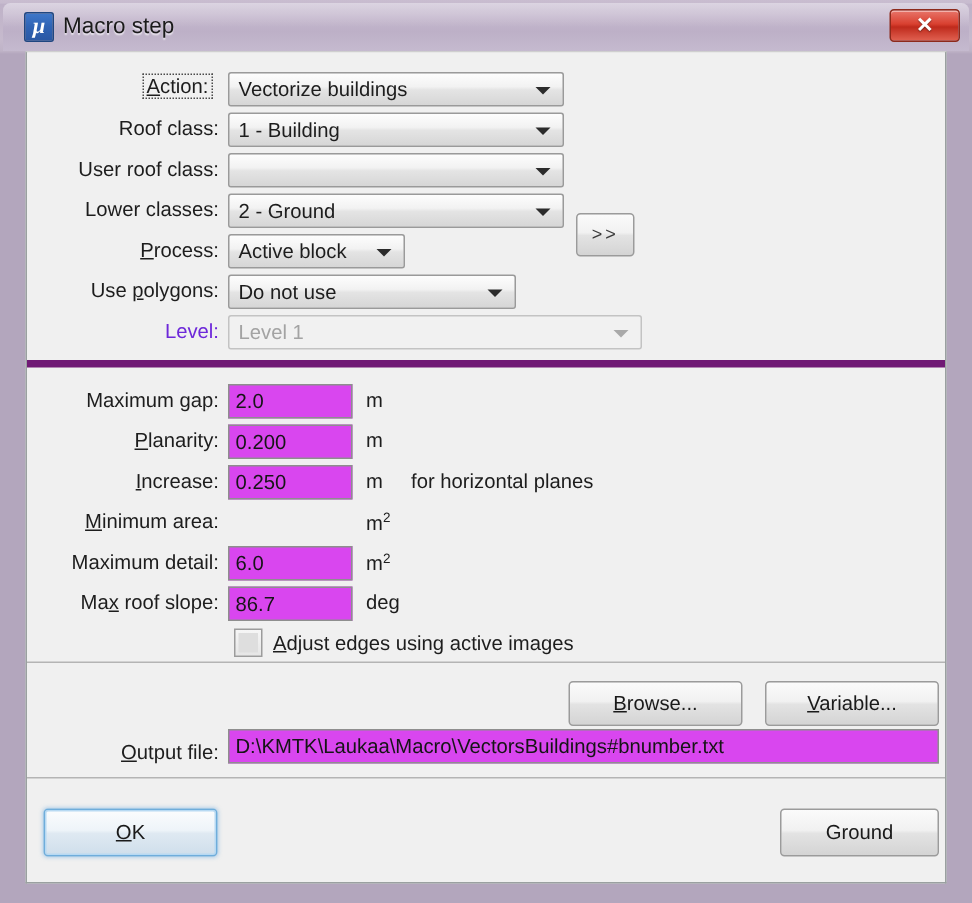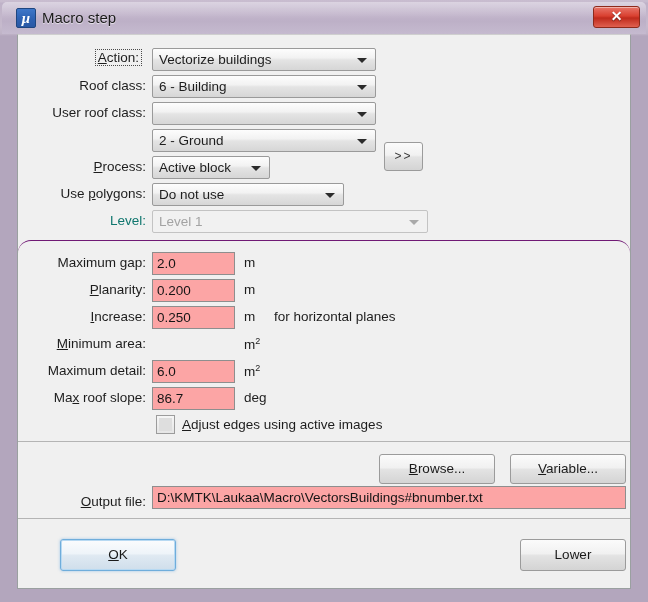--- a/index.html
+++ b/index.html
@@ -84,32 +84,32 @@
   
   #client {
     position: absolute; left: 17px; top: 34px; width: 614px; height: 555px;
     background: #f0f0f0;
     border: 1px solid #9aa0a0;
     border-top: 1px solid #cfcfcf;
   }
 
   .panel { position: absolute; left: 0; width: 612px; background: #f0f0f0; }
   #panel-top    { top: 0px;   height: 204px; }
-  #panel-mid    { top: 205px; height: 200px; border-top: 1px solid #701a75; border-radius: 13px; }
+  #panel-mid    { top: 205px; height: 200px; border-top: 5px solid #701a75; }
   #panel-out    { top: 406px; height: 76px;  border-top: 1px solid #b4b4b4; }
   #panel-btns   { top: 483px; height: 70px;  border-top: 1px solid #b4b4b4; }
 
   
   .row { position: absolute; left: 0; width: 612px; height: 24px; }
   .lbl {
     position: absolute; right: 0; top: 3px;
     font-size: 13.5px; color: #1d1d1d; white-space: nowrap;
     text-align: right;
   }
-  .lbl.dis { color: #0f766e; }
+  .lbl.dis { color: #6d28d9; }
   .lbl-box { position: absolute; left: 0; width: 128px; top: 0; height: 22px; }
   .lbl-focus {
     border: 1px dotted #4a4a4a; padding: 0 2px;
   }
   u { text-decoration: underline; }
 
   
   .combo {
     position: absolute; height: 23px;
     background: linear-gradient(180deg,#fdfdfd 0%, #f2f2f2 42%, #e4e4e4 52%, #d6d6d6 100%);
@@ -130,21 +130,21 @@
   }
   .combo.disabled {
     background: #f1f1f1; border: 1px solid #c3c3c3; cursor: default;
   }
   .combo.disabled .ctext { color: #a3a3a3; }
   .combo.disabled .arr { border-top-color: #a9a9a9; }
 
   
   .tinput {
     position: absolute; height: 23px;
-    background: #fca5a5;
+    background: #d946ef;
     border: 1px solid #8e8e8e;
     font-size: 13.5px; color: #151515;
     padding: 0 4px; line-height: 21px;
     white-space: nowrap; overflow: hidden;
   }
   .unit {
     position: absolute; top: 3px;
     font-size: 13.5px; color: #1d1d1d; white-space: nowrap;
   }
   .unit sup { font-size: 9px; vertical-align: 5px; }
@@ -159,21 +159,20 @@
     border: 1px solid #9b9b9b;
     border-radius: 3px;
     font-size: 13.5px; color: #1a1a1a;
     text-align: center; cursor: pointer;
   }
   .btn.small-arrows { font-size: 12px; letter-spacing: 2px; color:#3a3a3a; }
   .btn.default {
     border: 1px solid #6faddb;
     box-shadow: 0 0 0 1px #b7d9f2 inset, 0 0 3px rgba(90,160,220,.55);
     background: linear-gradient(180deg,#fbfcfd 0%, #eef4f9 45%, #dfe9f2 52%, #cfdeeb 100%);
-    margin-left: 31px;
   }
 
   
   .cbox {
     position: absolute; width: 19px; height: 19px;
     background: linear-gradient(180deg,#f6f6f6,#e6e6e6);
     border: 1px solid #9c9c9c;
     cursor: pointer;
   }
   .cbox .inner {
@@ -221,36 +220,39 @@
           <div class="ctext">Vectorize buildings</div>
           <div class="arr"></div>
         </div>
       </div>
 
       <div class="row" style="top:40px">
         <div class="lbl-box">
           <div class="lbl">Roof class:</div>
         </div>
         <div class="combo" style="left:134px;width:224px">
-          <div class="ctext">6 - Building</div>
+          <div class="ctext">1 - Building</div>
           <div class="arr"></div>
         </div>
       </div>
 
       <div class="row" style="top:67px">
         <div class="lbl-box">
           <div class="lbl">User roof class:</div>
         </div>
         <div class="combo" style="left:134px;width:224px">
           <div class="ctext"></div>
           <div class="arr"></div>
         </div>
       </div>
 
       <div class="row" style="top:94px">
+        <div class="lbl-box">
+          <div class="lbl">Lower classes:</div>
+        </div>
         <div class="combo" style="left:134px;width:224px">
           <div class="ctext">2 - Ground</div>
           <div class="arr"></div>
         </div>
       </div>
       <div class="btn small-arrows" style="left:366px;top:107px;width:39px;height:29px;line-height:27px">&gt;&gt;</div>
 
       <div class="row" style="top:121px">
         <div class="lbl-box">
           <div class="lbl"><u>P</u>rocess:</div>
@@ -343,17 +345,17 @@
       <div class="btn" style="left:492px;top:12px;width:116px;height:30px;line-height:28px"><u>V</u>ariable...</div>
 
       <div class="lbl-box" style="top:49px">
         <div class="lbl"><u>O</u>utput file:</div>
       </div>
       <div class="tinput" style="left:134px;top:44px;width:474px">D:\KMTK\Laukaa\Macro\VectorsBuildings#bnumber.txt</div>
     </div>
 
     <div class="panel" id="panel-btns">
       <div class="btn default" style="left:11px;top:20px;width:116px;height:32px;line-height:30px"><u>O</u>K</div>
-      <div class="btn" style="left:502px;top:20px;width:106px;height:32px;line-height:30px">Lower</div>
+      <div class="btn" style="left:502px;top:20px;width:106px;height:32px;line-height:30px">Ground</div>
     </div>
 
   </div>
 </div>
 
 </body></html>

